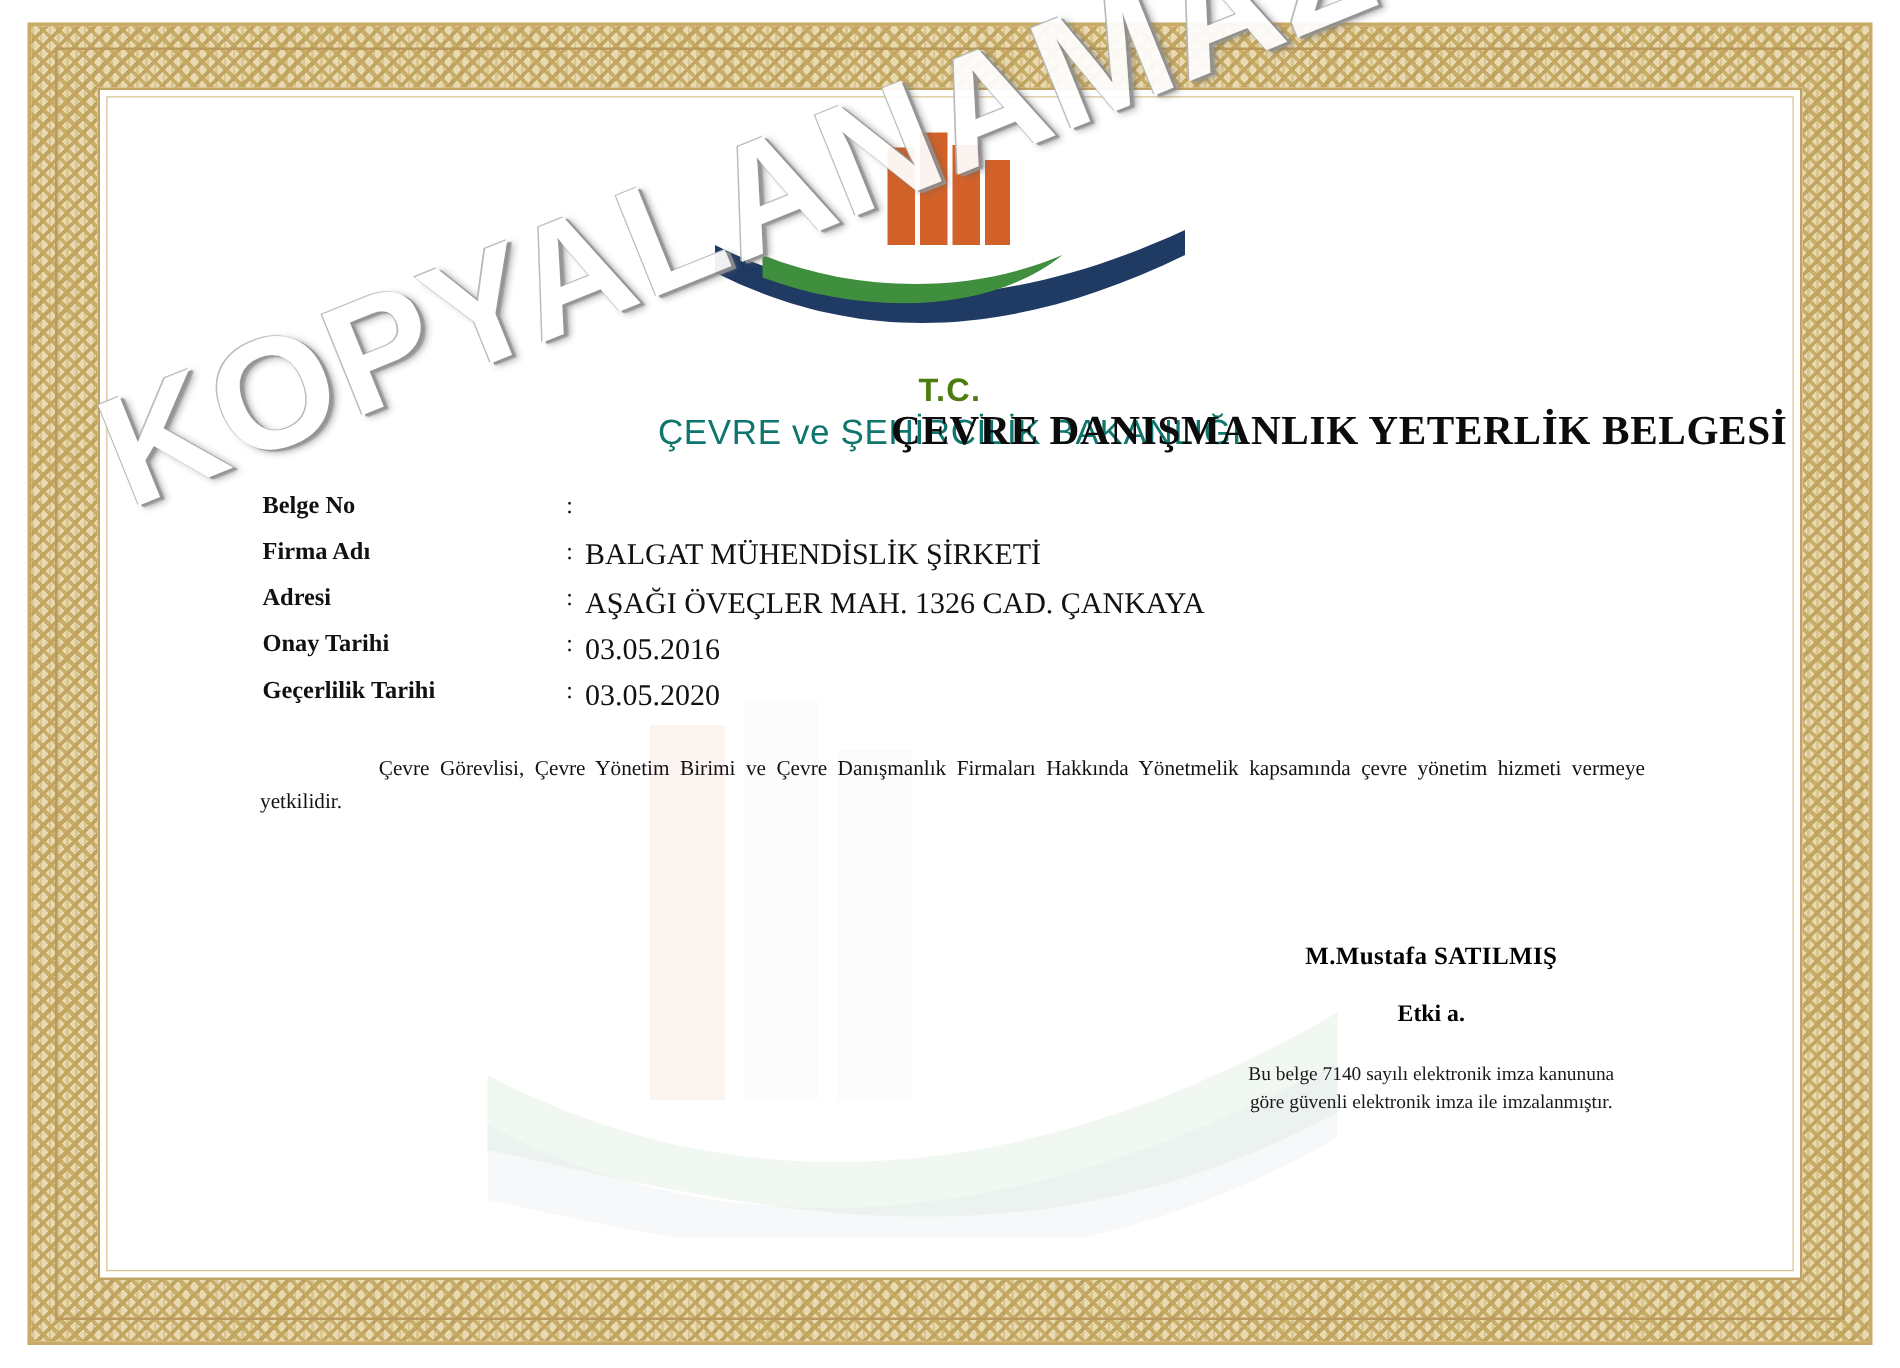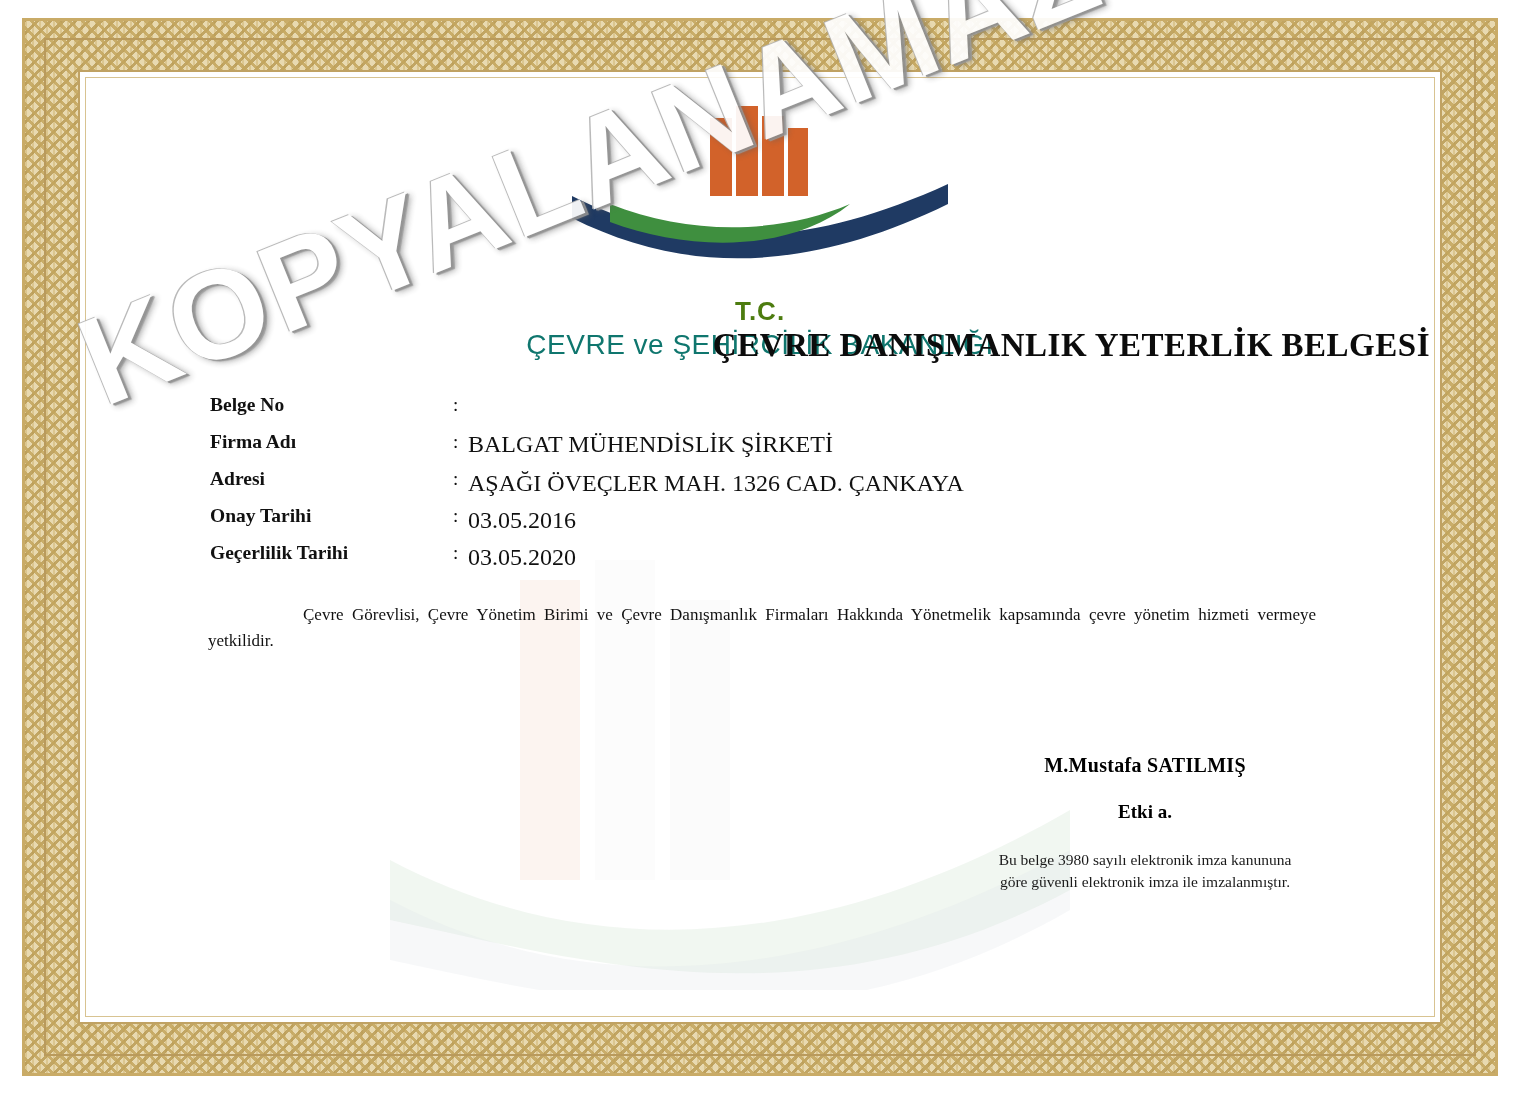--- a/index.html
+++ b/index.html
@@ -278,21 +278,21 @@
         <span class="field-value">03.05.2020</span>
       </div>
 
     </div>
 
     <div class="paragraph">Çevre Görevlisi, Çevre Yönetim Birimi ve Çevre Danışmanlık Firmaları Hakkında Yönetmelik kapsamında çevre yönetim hizmeti vermeye yetkilidir.</div>
 
     <div class="signature-block">
       <div class="sig-name">M.Mustafa SATILMIŞ</div>
       <div class="sig-role1">Etki a.</div>
-      <div class="sig-note" style="white-space: pre-line;">Bu belge 3980 sayılı elektronik imza kanununa
+      <div class="sig-note" style="white-space: pre-line;">Bu belge 7140 sayılı elektronik imza kanununa
 göre güvenli elektronik imza ile imzalanmıştır.</div>
     </div>
 
   </div>
 
   <div class="watermark">KOPYALANAMAZ</div>
 
 </div>
 
 </body></html>

